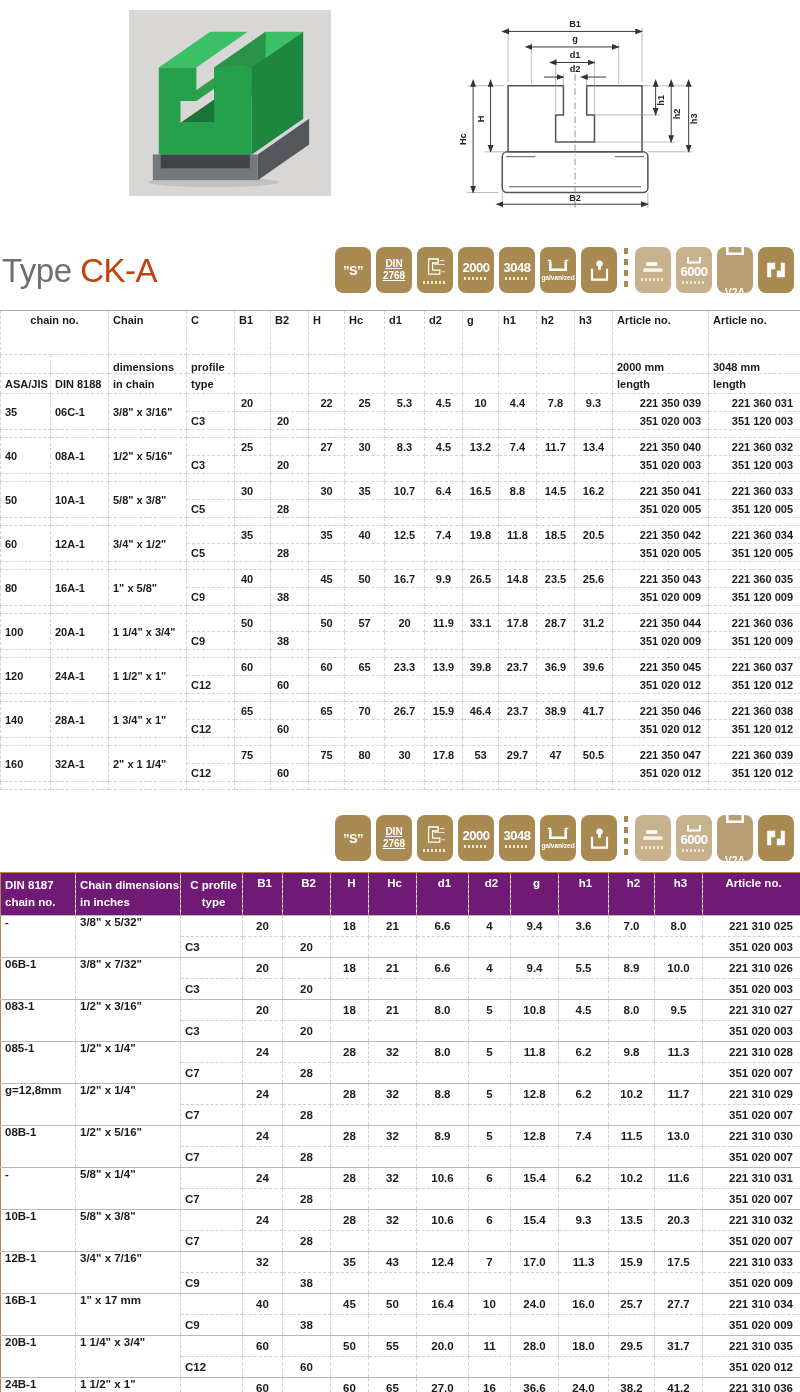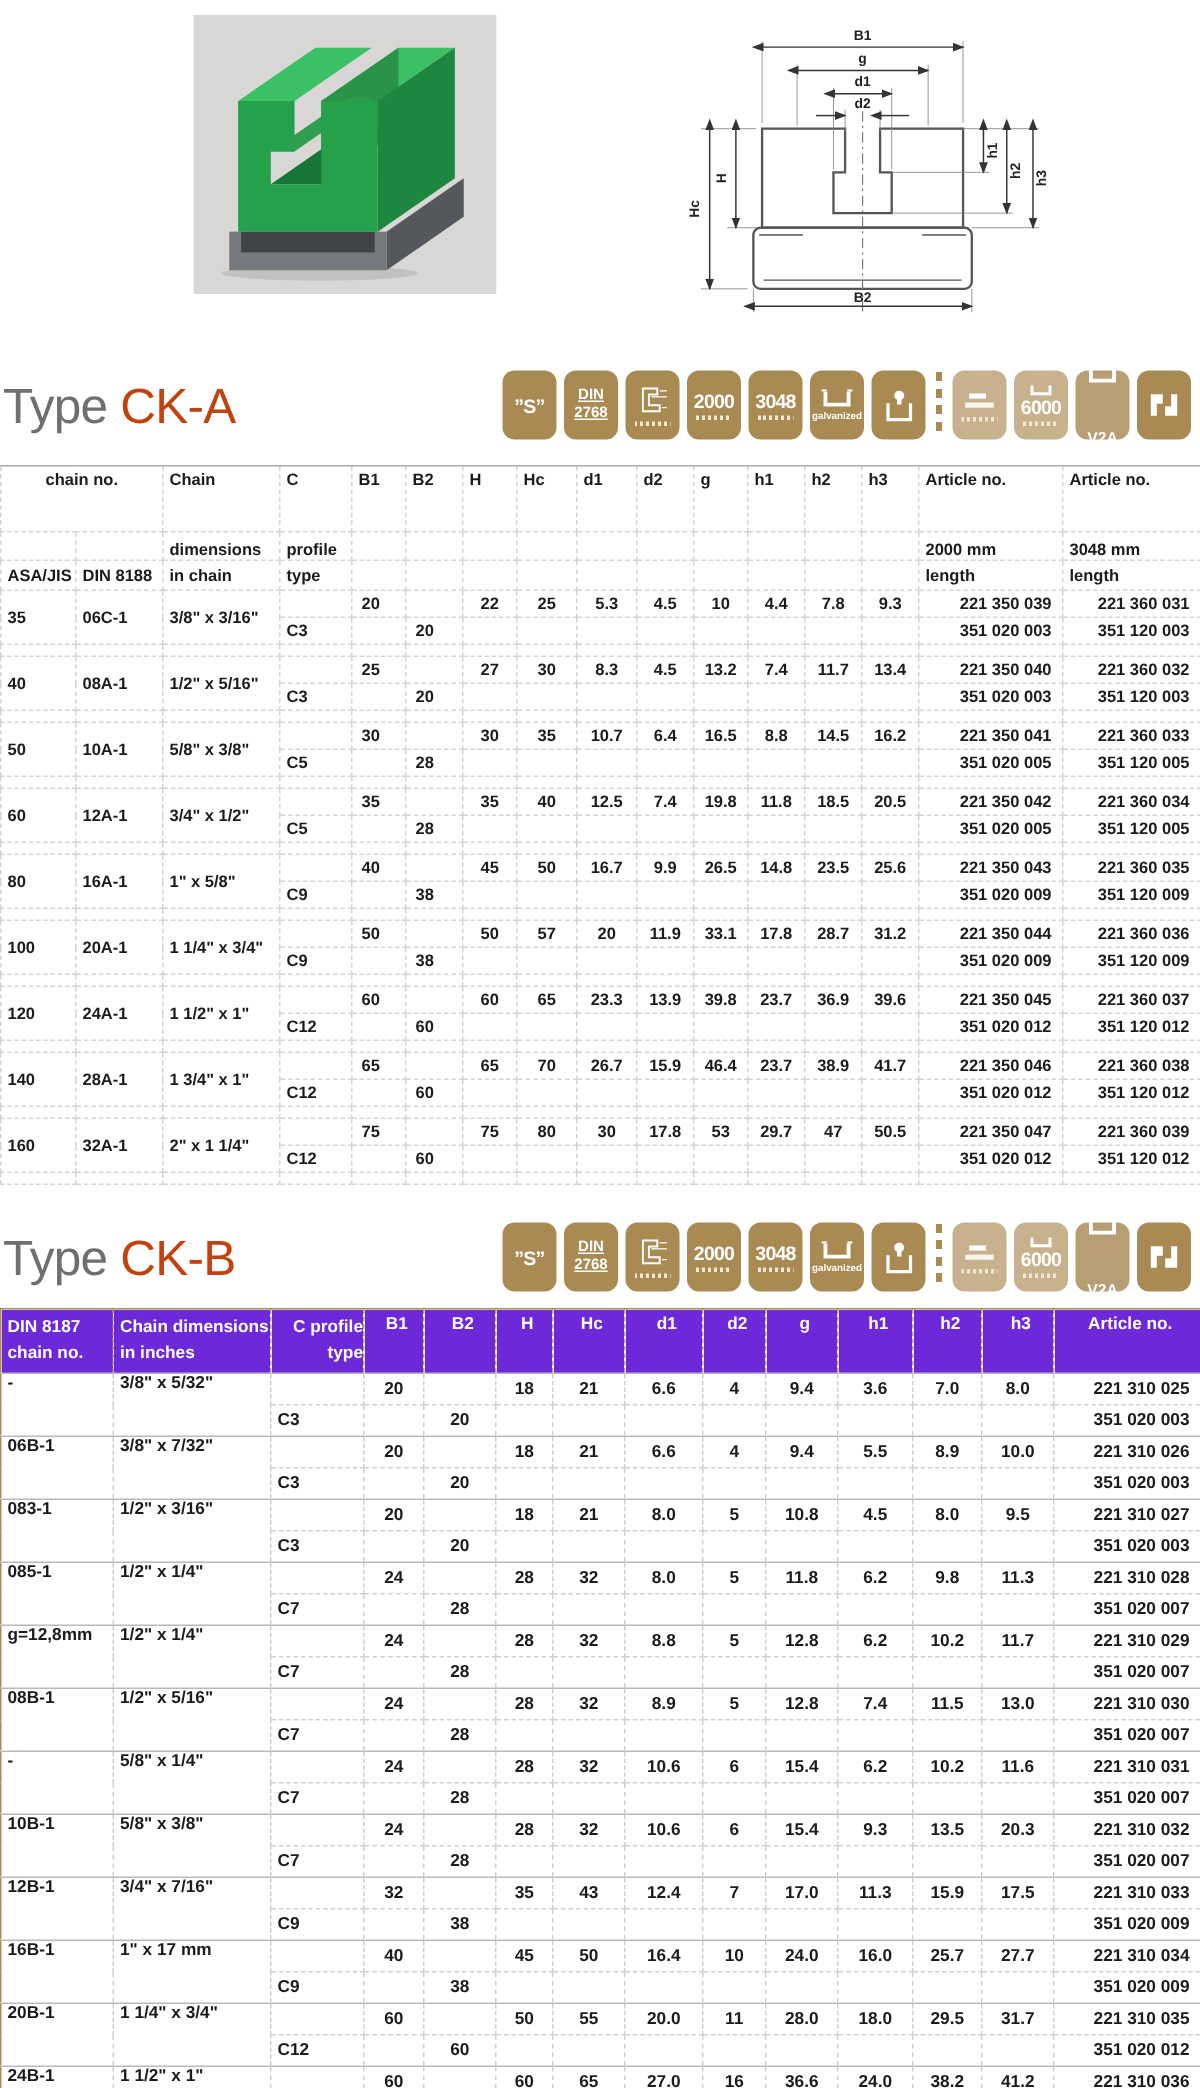--- a/index.html
+++ b/index.html
@@ -51,21 +51,21 @@
   .al{text-align:left;}
   .ac{text-align:center;}
   .ar{text-align:right;padding-right:7px !important;}
   .bl{text-align:left;padding-left:6px !important;}
   .mid{vertical-align:middle;gap:30px;}
   .vt{vertical-align:top;padding-top:3px;}
 
   
   .tblB{border:1px solid #a98a52;}
   .tblB td{border:1px dashed #cfcfcf;font-size:11.5px;font-weight:bold;color:#1b1b1b;height:20px;padding:0 4px;}
-  .tblB thead th{background:#6d28d9;color:#fff;font-size:11.5px;font-weight:bold;
+  .tblB thead th{background:#701a75;color:#fff;font-size:11.5px;font-weight:bold;
                  vertical-align:top;padding:4px 0 0 4px;height:38px;border:1px dashed #bca06c;}
   .tblB thead th div{line-height:1.5;}
   .tblB tr.g1 td{border-top:1px solid #b9b9b9;}
   .dim{font-size:9.5px;font-weight:bold;fill:#222;}
 </style>
 </head>
 <body>
 
 <div class="page">
 
@@ -748,21 +748,20 @@
           <td></td>
           <td></td>
           <td></td>
           <td></td>
           <td></td>
         </tr>
       </tbody>
   </table>
 
   <div class="headrow b">
-    <h2><span class="t-gray">Type</span> <span class="t-gold">CK-B</span></h2>
     <div class="badges">
         <div class="badge">
           <div class="b-text">”S”</div>
         </div>
         <div class="badge">
           <div class="b-line">DIN</div>
           <div class="b-line">2768</div>
         </div>
         <div class="badge">
           <span class="b-glyph"><svg width="24" height="22" viewBox="0 0 30 26">
@@ -843,21 +842,21 @@
     <thead>
       <tr>
         <th style="text-align:left">
             <div>DIN 8187</div>
             <div>chain no.</div>
           </th>
         <th style="text-align:left">
             <div>Chain dimensions</div>
             <div>in inches</div>
           </th>
-        <th style="text-align:right">
+        <th style="text-align:center">
             <div>C profile</div>
             <div>type</div>
           </th>
         <th>B1</th>
         <th>B2</th>
         <th>H</th>
         <th>Hc</th>
         <th>d1</th>
         <th>d2</th>
         <th>g</th>

